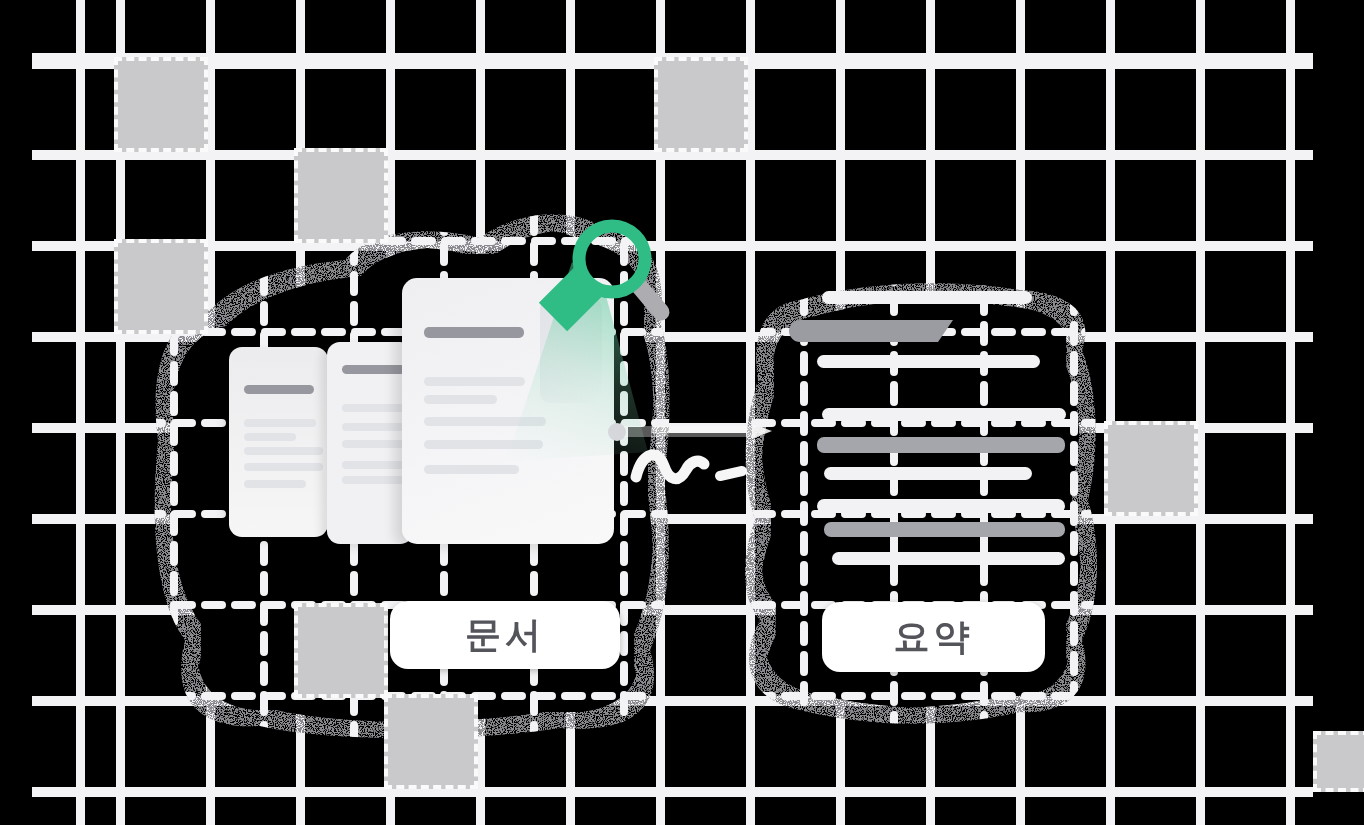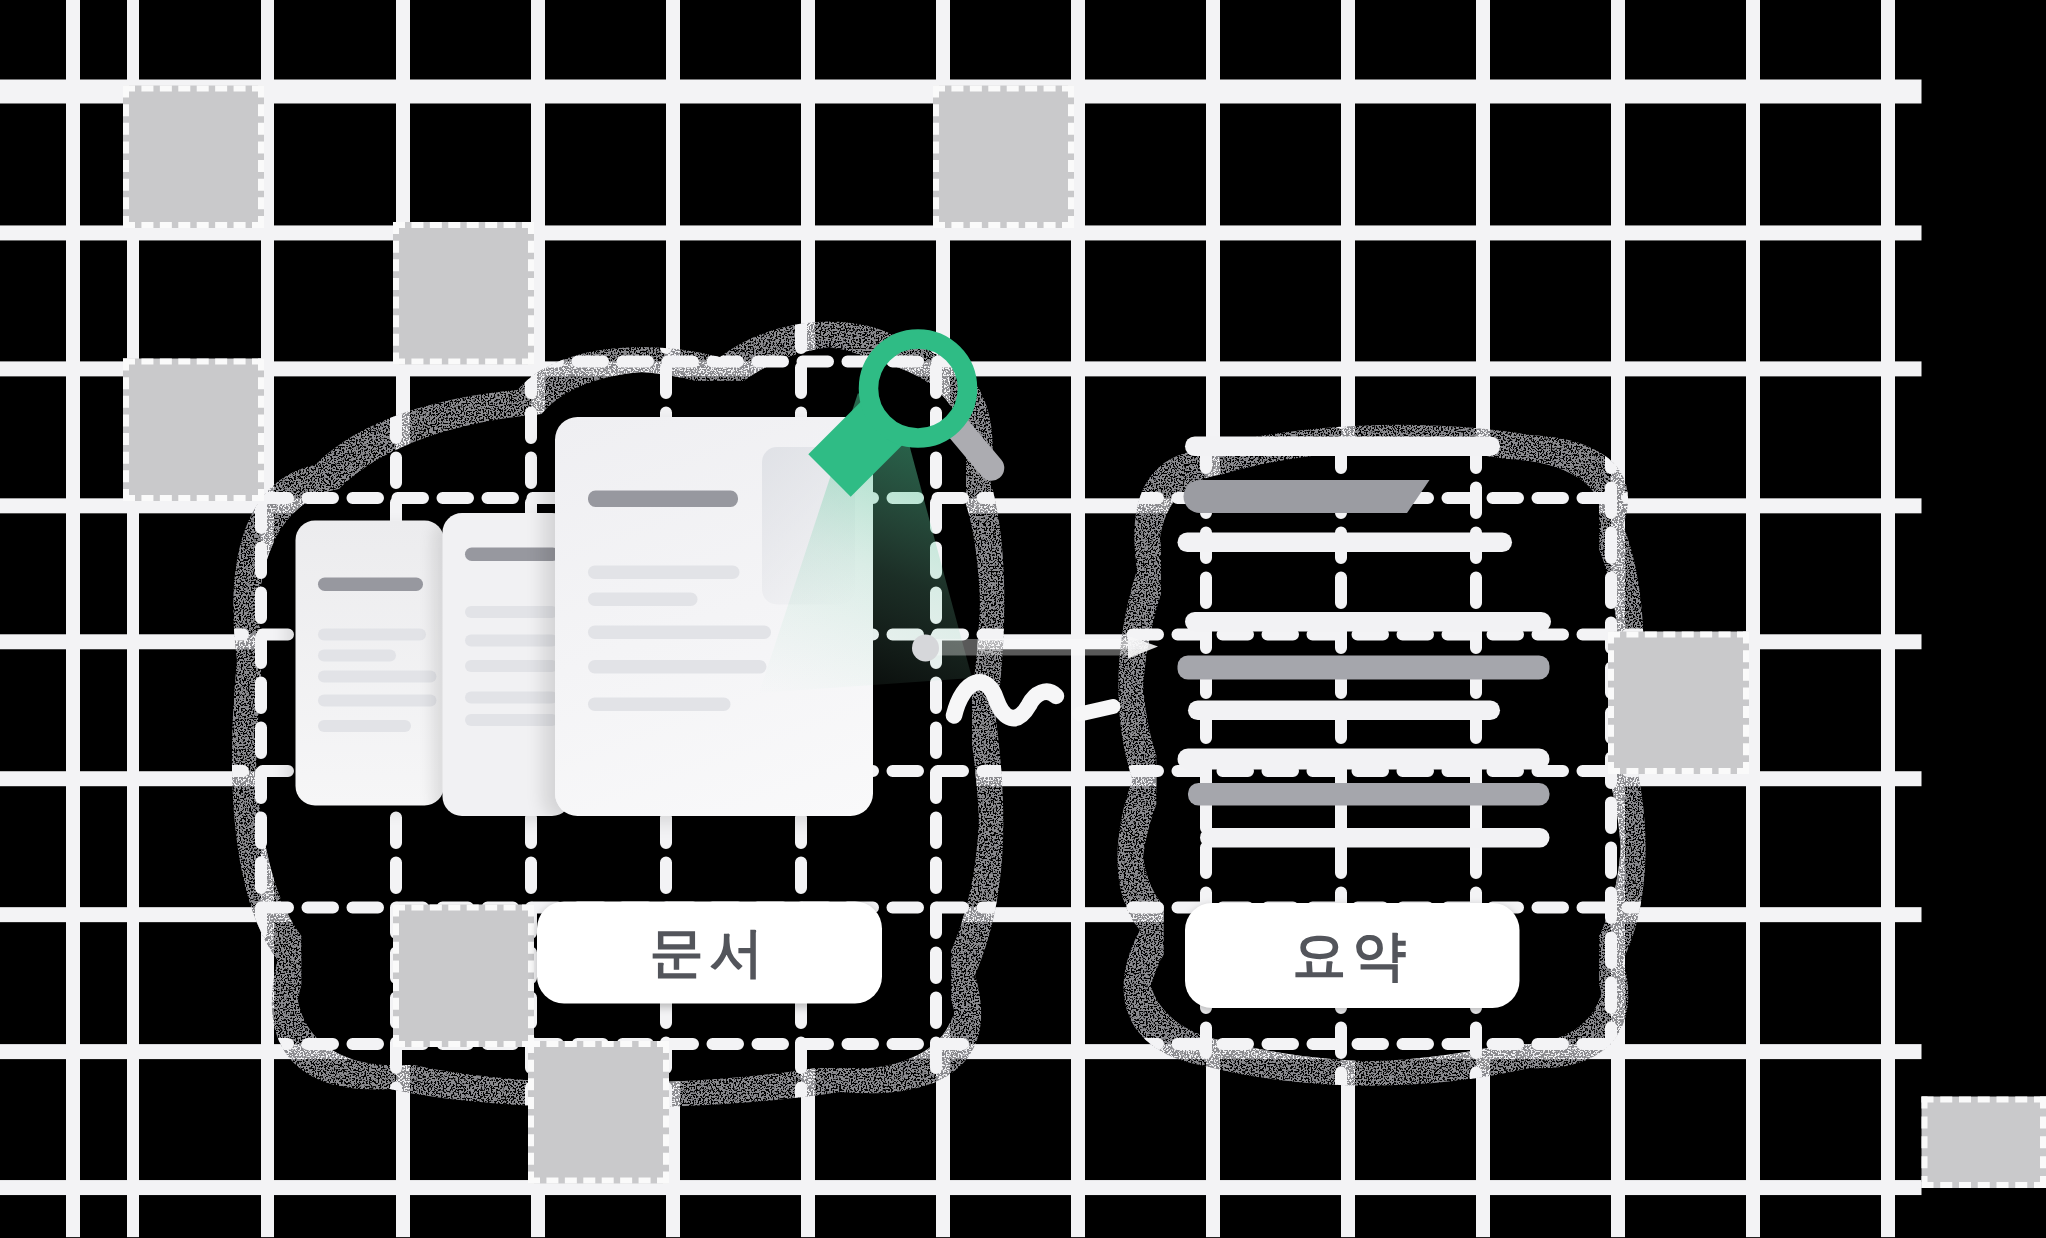--- a/index.html
+++ b/index.html
@@ -1,18 +1,18 @@
 <!DOCTYPE html>
 <html><head>
 <meta charset="utf-8">
 <style>
   html,body{margin:0;padding:0;background:#000;}
   #canvas{position:relative;width:1364px;height:825px;background:#000;overflow:hidden;
           font-family:"Liberation Sans","DejaVu Sans",sans-serif;}
-  .abs{position:absolute;}
+  .abs{position:absolute;margin-left:32px;}
   
   .grid-v{left:0;top:0;width:1300px;height:825px;
     background-image:repeating-linear-gradient(to right,#F3F3F5 0 9px,transparent 9px 90px);
     background-position:84px 0;}
   .grid-h{left:0;top:0;width:1281px;height:825px;
     background-image:repeating-linear-gradient(to bottom,#F3F3F5 0 10px,transparent 10px 91px);
     background-position:0 59px;}
   
   .gsq{background:#C9C9CB;border:4px dashed #FAFAFA;box-sizing:border-box;}
   

